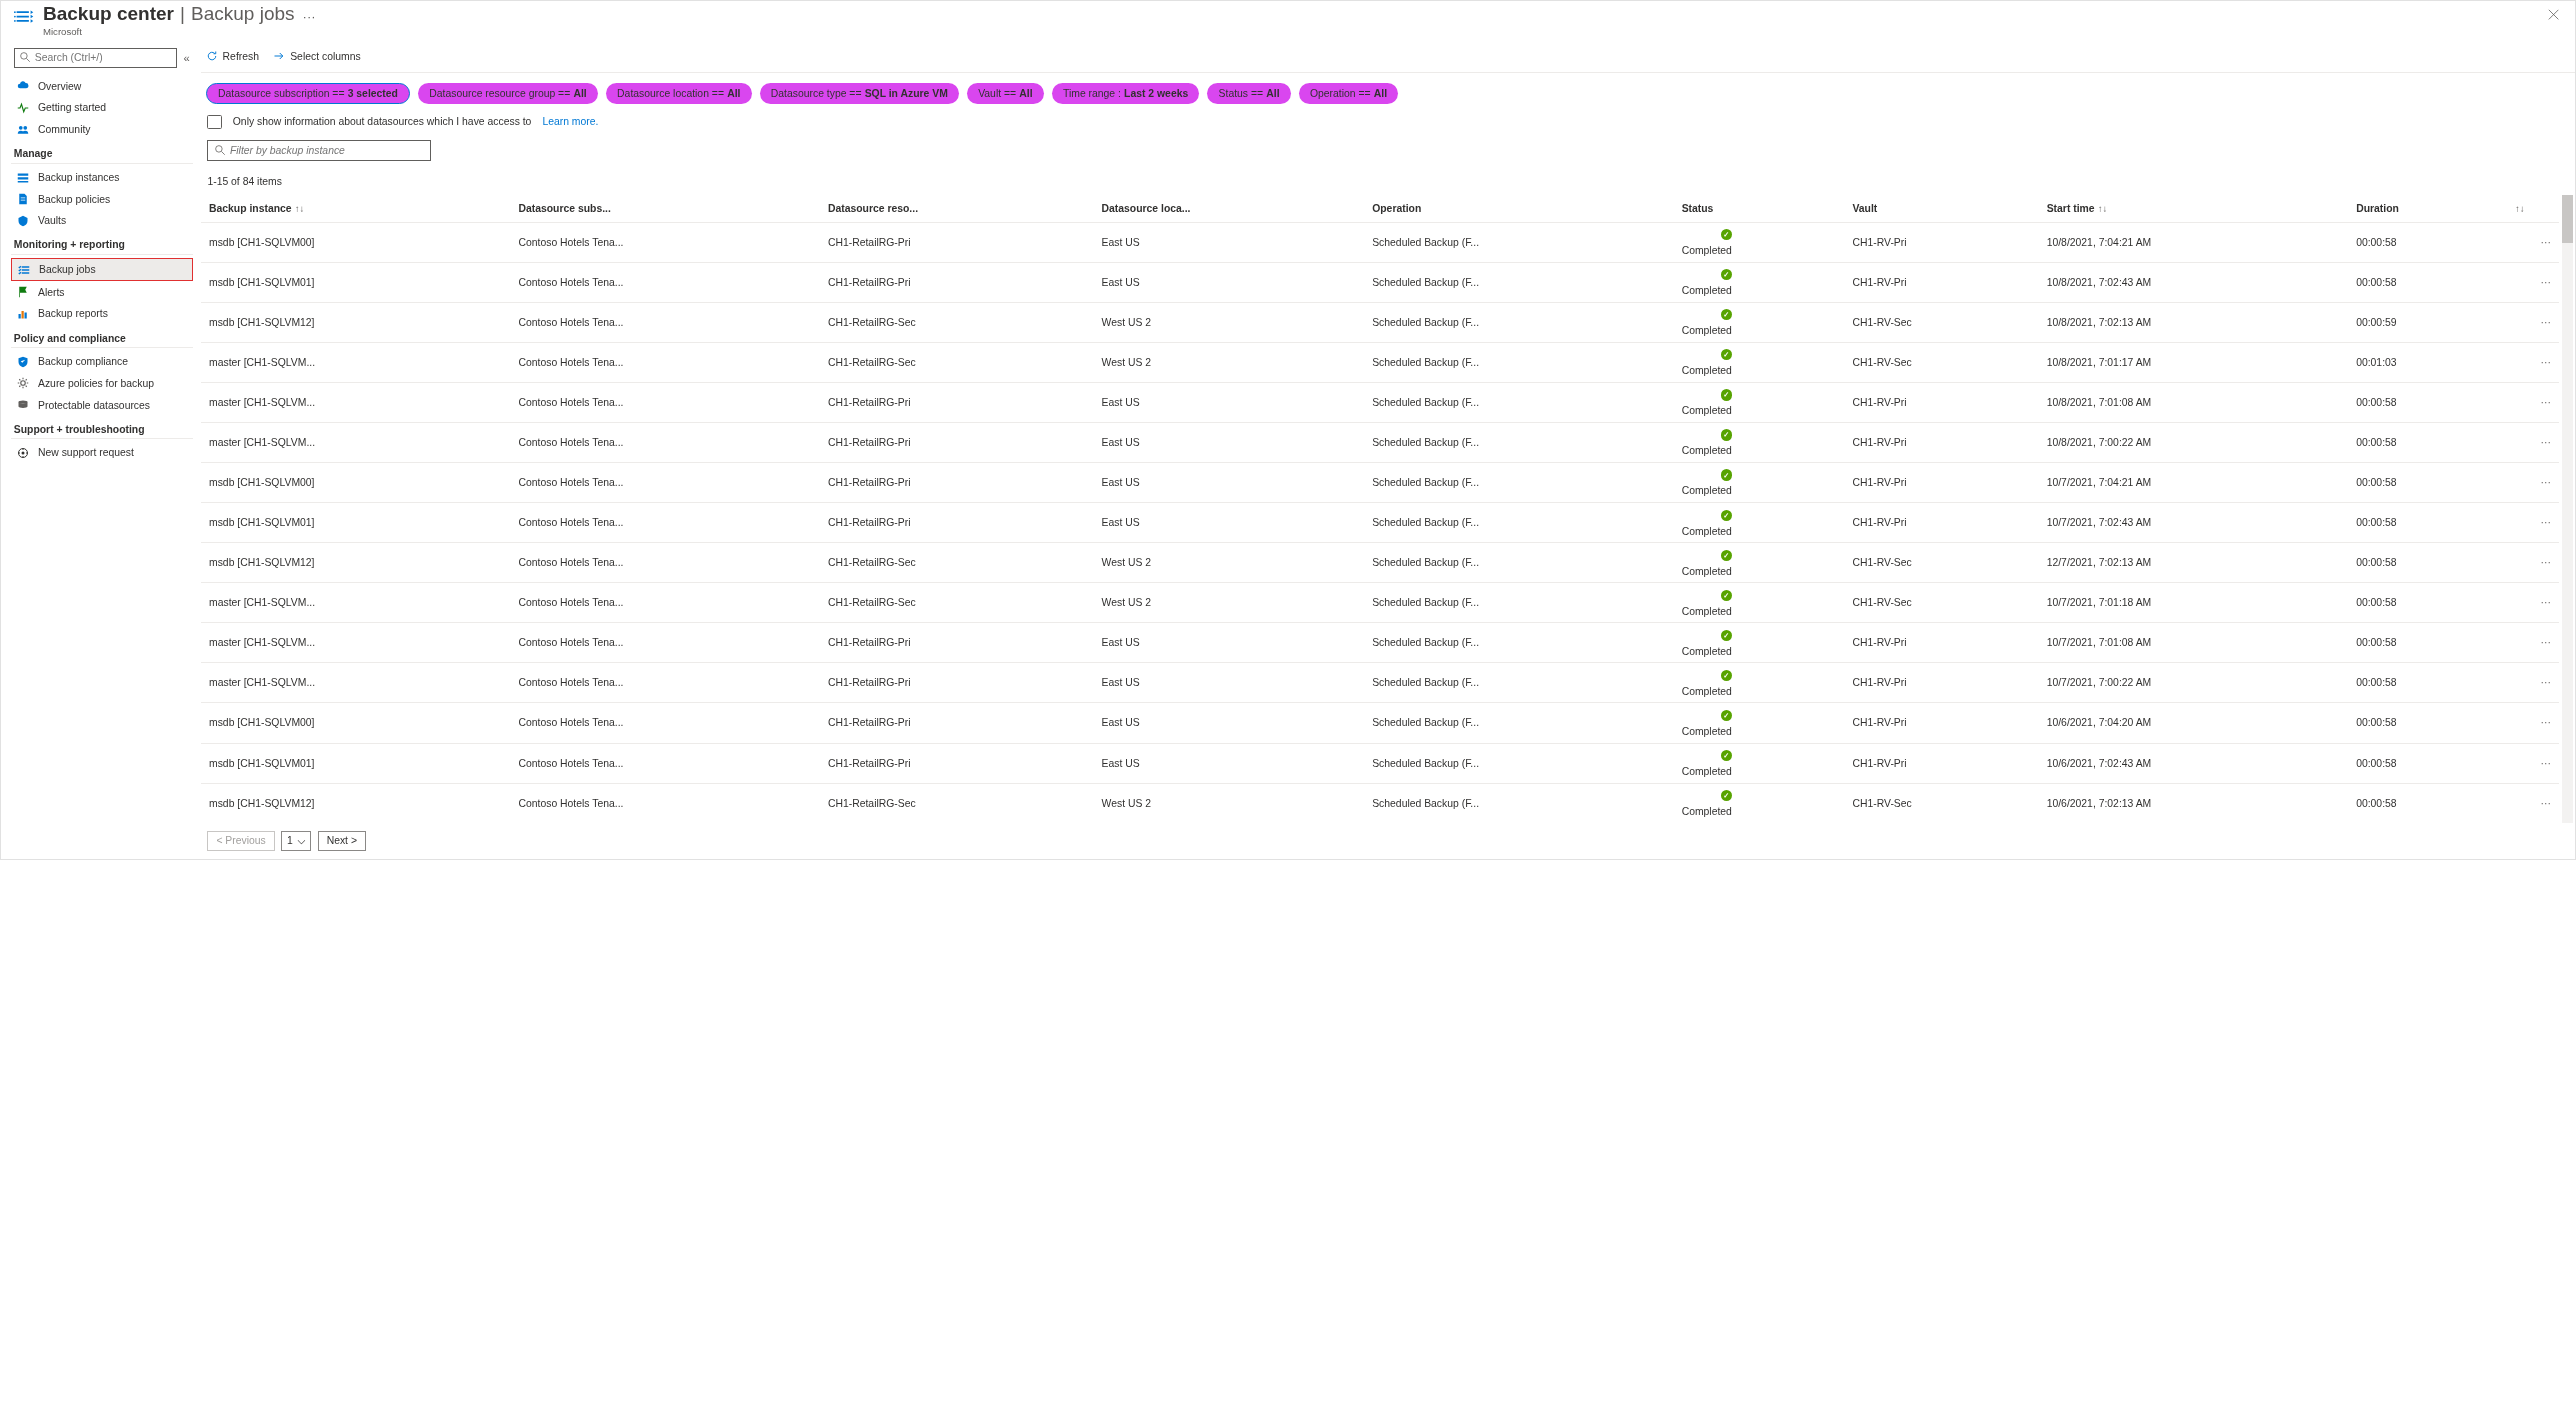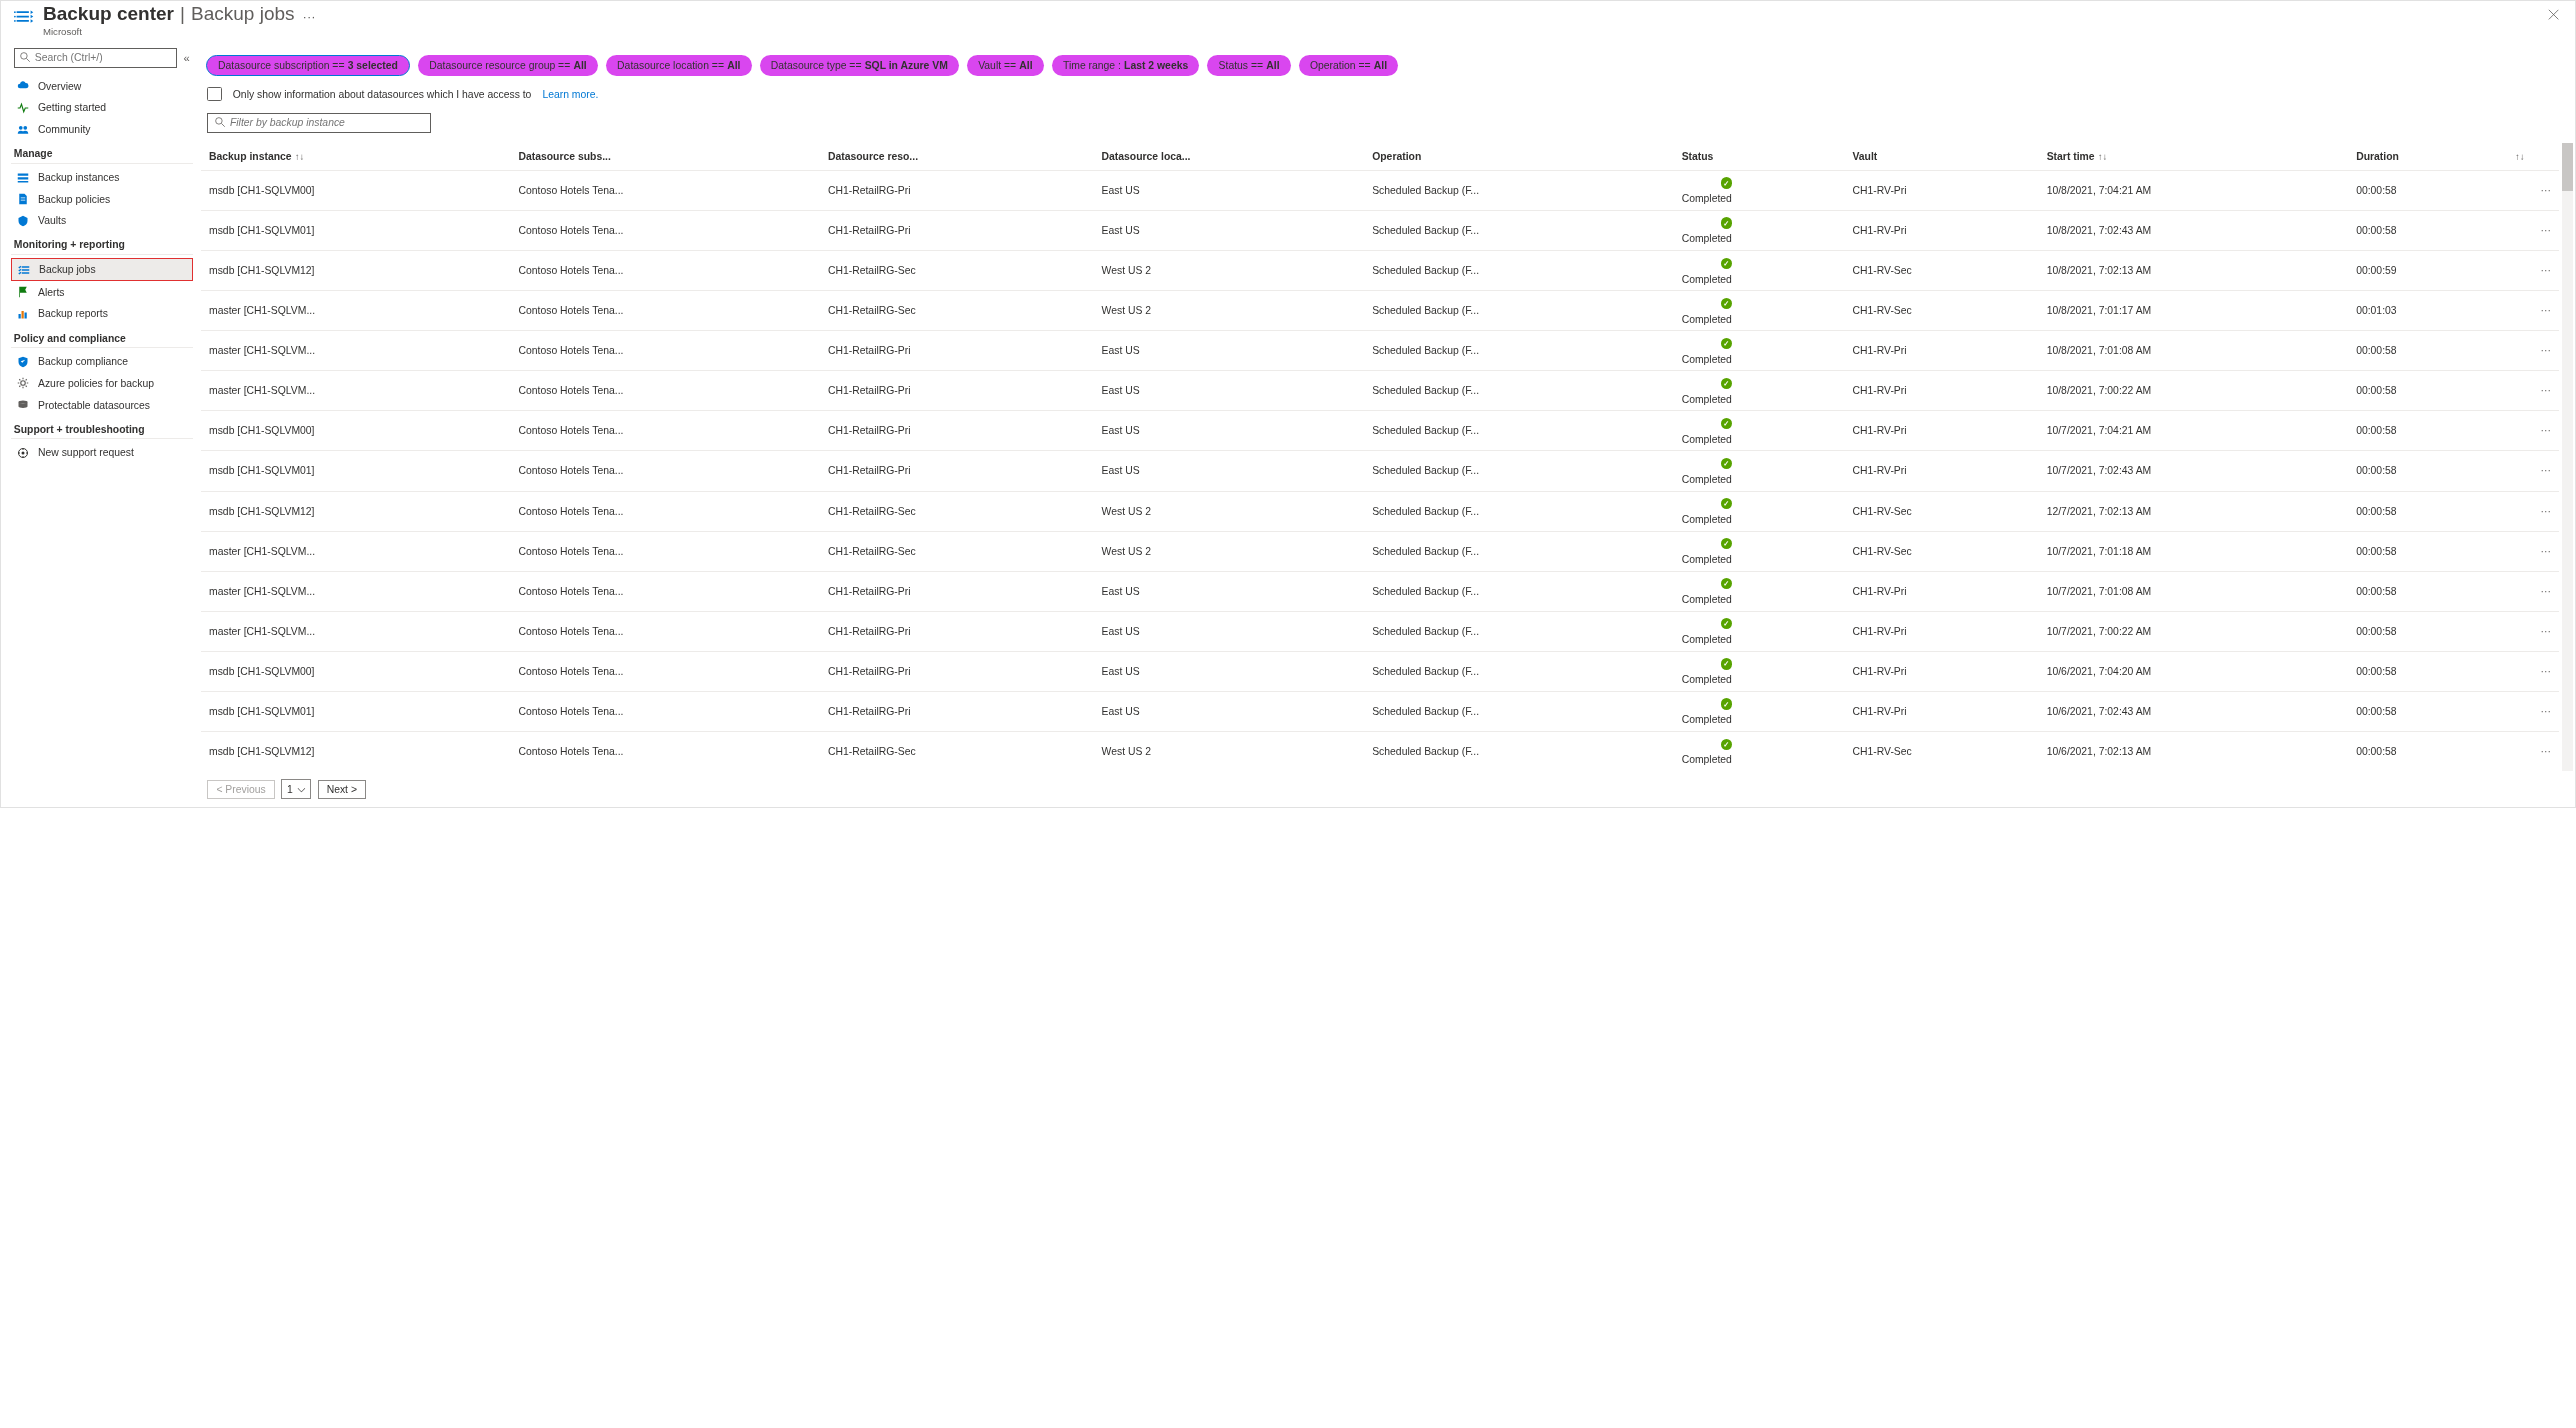--- a/index.html
+++ b/index.html
@@ -243,20 +243,38 @@
                 <path stroke="#323130" stroke-width="1.3" d="M8 2v2M8 12v2M2 8h2M12 8h2"></path>
               </svg>
             </span>
             <span>New support request</span>
           </div>
         </div>
     </div>
 
     <div class="main">
 
+      <div class="toolbar">
+        <span class="toolbar-btn">
+          <span class="ticon">
+            <svg width="12" height="12" viewBox="0 0 16 16">
+                <path fill="none" stroke="#0078d4" stroke-width="1.3" d="M13 8a5 5 0 1 1-1.5-3.5M13 2v3h-3"></path>
+              </svg>
+          </span>
+          <span>Refresh</span>
+        </span>
+        <span class="toolbar-btn">
+          <span class="ticon">
+            <svg width="12" height="12" viewBox="0 0 16 16">
+                <path fill="none" stroke="#0078d4" stroke-width="1.3" d="M2 8h11M9 4l4 4-4 4"></path>
+              </svg>
+          </span>
+          <span>Select columns</span>
+        </span>
+      </div>
 
       <div class="pills" id="pills">
           <span class="pill active">
             <span>Datasource subscription == </span>
             <b>3 selected</b>
           </span>
           <span class="pill">
             <span>Datasource resource group == </span>
             <b>All</b>
           </span>
@@ -295,20 +313,21 @@
       <div class="filter-input-wrap">
         <span style="margin-right:4.8px;color:#605e5c;">
           <svg width="10.4" height="10.4" viewBox="0 0 16 16">
               <circle cx="6" cy="6" r="5" fill="none" stroke="#605e5c" stroke-width="1.2"></circle>
               <line x1="10" y1="10" x2="15" y2="15" stroke="#605e5c" stroke-width="1.2"></line>
             </svg>
         </span>
         <input type="text" placeholder="Filter by backup instance" style="">
       </div>
 
+      <div class="count-label">1-15 of 84 items</div>
 
       <div class="table-wrap">
         <table>
           <thead>
             <tr>
               <th><span>Backup instance</span><span class="sort">↑↓</span></th>
               <th>Datasource subs...</th>
               <th>Datasource reso...</th>
               <th>Datasource loca...</th>
               <th>Operation</th>

